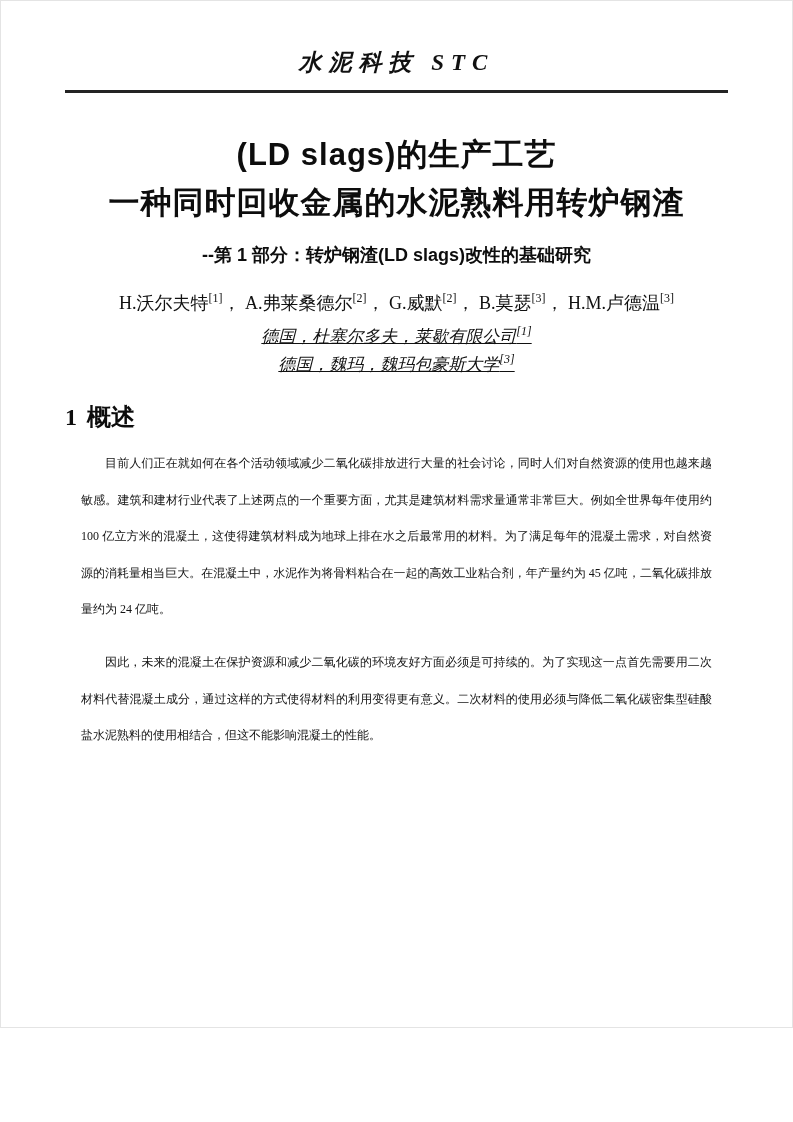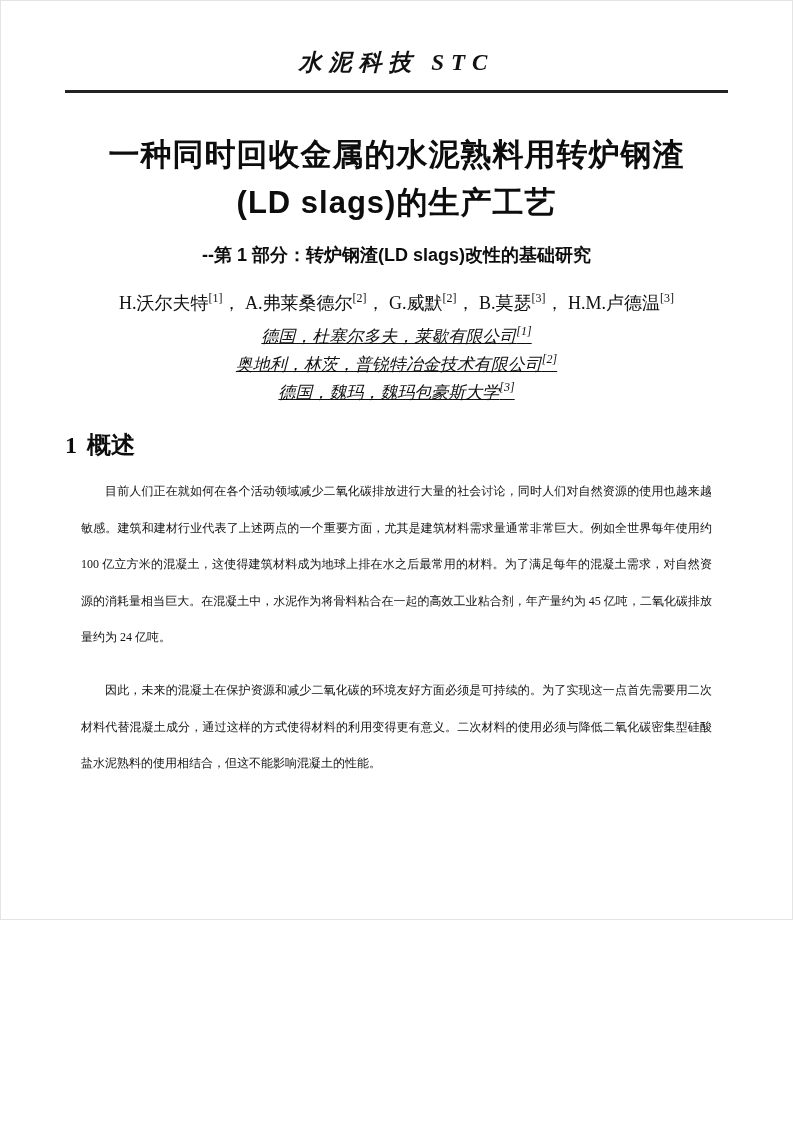--- a/index.html
+++ b/index.html
@@ -1,19 +1,19 @@
 <!DOCTYPE html>
 <html><head>
 <meta charset="utf-8">
 <style>
   html, body { margin: 0; padding: 0; background: #ffffff; }
   .page {
     position: relative;
     width: 793px;
-    height: 920px;
+    height: 1028px;
     margin: 0 auto;
     background: #ffffff;
     box-sizing: border-box;
     border: 1px solid #e4e4e4;
     font-family: "Liberation Serif", "DejaVu Serif", serif;
     color: #131313;
     overflow: hidden;
   }
   .content { padding: 0 64px; }
 
@@ -124,37 +124,36 @@
 <body>
 
 <div class="page">
   <div class="content">
 
     <div class="journal-header">
       <span class="journal-name">水泥科技 STC</span>
     </div>
 
     <div class="doc-title">
+      <div>(LD slags)的生产工艺</div>
       <div>一种同时回收金属的水泥熟料用转炉钢渣</div>
-      <div>(LD slags)的生产工艺</div>
     </div>
 
     <div class="doc-subtitle">--第 1 部分：转炉钢渣(LD slags)改性的基础研究</div>
 
     <div class="authors">
       <span><span>H.沃尔夫特</span><sup>[1]</sup></span><span>，</span>
       <span><span>A.弗莱桑德尔</span><sup>[2]</sup></span><span>，</span>
       <span><span>G.威默</span><sup>[2]</sup></span><span>，</span>
       <span><span>B.莫瑟</span><sup>[3]</sup></span><span>，</span>
       <span><span>H.M.卢德温</span><sup>[3]</sup></span>
     </div>
 
     <div class="affiliations">
       <div class="affiliation"><span>德国，杜塞尔多夫，莱歇有限公司</span><sup>[1]</sup></div>
-      <div class="affiliation"><span>奥地利，林茨，普锐特冶金技术有限公司</span><sup>[2]</sup></div>
       <div class="affiliation"><span>德国，魏玛，魏玛包豪斯大学</span><sup>[3]</sup></div>
     </div>
 
     <div class="section-heading">
       <span class="sec-num">1</span><span>概述</span>
     </div>
 
     <div class="body-text">
       <p>目前人们正在就如何在各个活动领域减少二氧化碳排放进行大量的社会讨论，同时人们对自然资源的使用也越来越敏感。建筑和建材行业代表了上述两点的一个重要方面，尤其是建筑材料需求量通常非常巨大。例如全世界每年使用约 100 亿立方米的混凝土，这使得建筑材料成为地球上排在水之后最常用的材料。为了满足每年的混凝土需求，对自然资源的消耗量相当巨大。在混凝土中，水泥作为将骨料粘合在一起的高效工业粘合剂，年产量约为 45 亿吨，二氧化碳排放量约为 24 亿吨。</p>
       <p>因此，未来的混凝土在保护资源和减少二氧化碳的环境友好方面必须是可持续的。为了实现这一点首先需要用二次材料代替混凝土成分，通过这样的方式使得材料的利用变得更有意义。二次材料的使用必须与降低二氧化碳密集型硅酸盐水泥熟料的使用相结合，但这不能影响混凝土的性能。</p>

